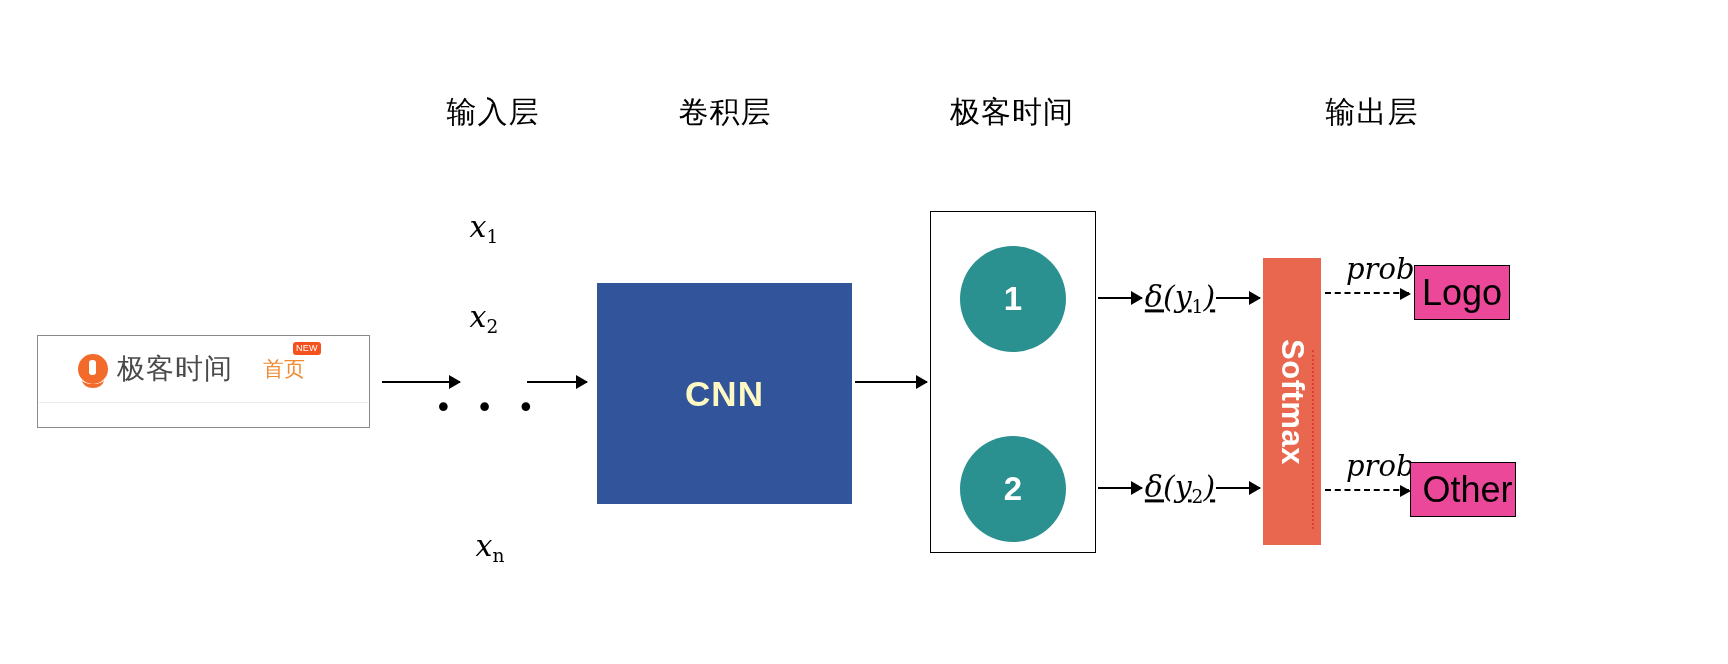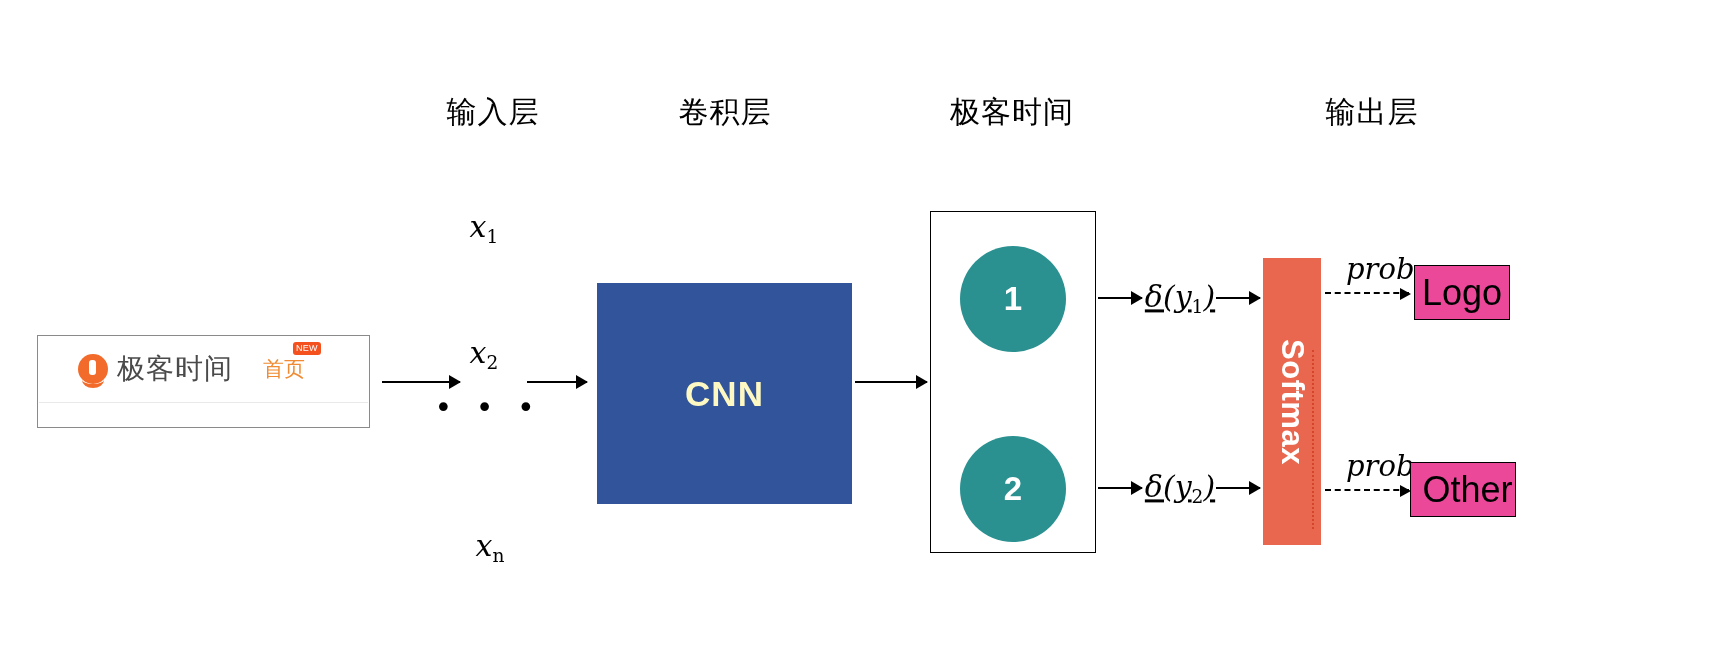--- a/index.html
+++ b/index.html
@@ -177,21 +177,21 @@
         <span class="new-badge">NEW</span>
       </span>
     </div>
     <div class="shot-divider"></div>
   </div>
 
   <div class="abs arrow" style="left:382px;top:381px;width:78px;"></div>
 
   <div class="abs mathlbl xlbl" style="left:484px;top:228px;"><span>x</span><span class="sub">1</span></div>
 
-  <div class="abs mathlbl xlbl" style="left:484px;top:318px;margin-top:36px;"><span>x</span><span class="sub">2</span></div>
+  <div class="abs mathlbl xlbl" style="left:484px;top:318px;"><span>x</span><span class="sub">2</span></div>
 
   <div class="abs vdots" style="left:488px;top:407px;">• • •</div>
 
   <div class="abs mathlbl xlbl" style="left:490px;top:547px;text-align:center;"><span>x</span><span class="sub">n</span></div>
 
   <div class="abs arrow" style="left:527px;top:381px;width:60px;"></div>
 
   <div class="abs cnn-box">
     <span class="cnn-text">CNN</span>
   </div>

